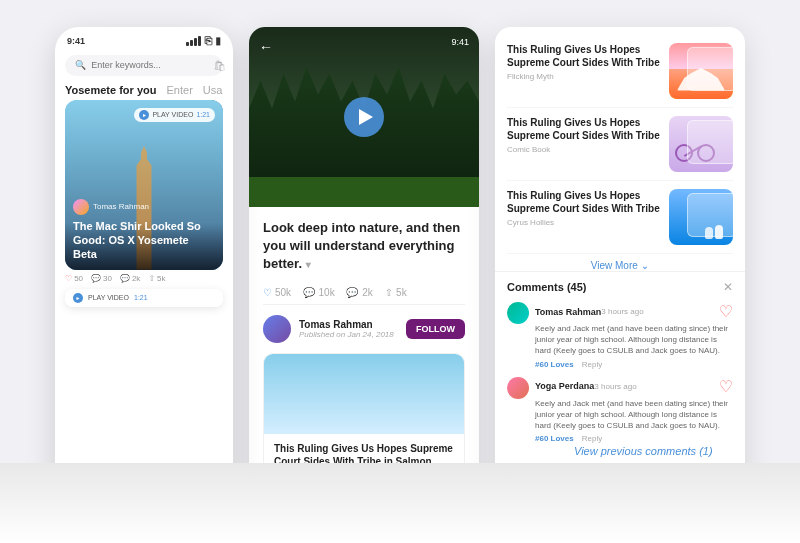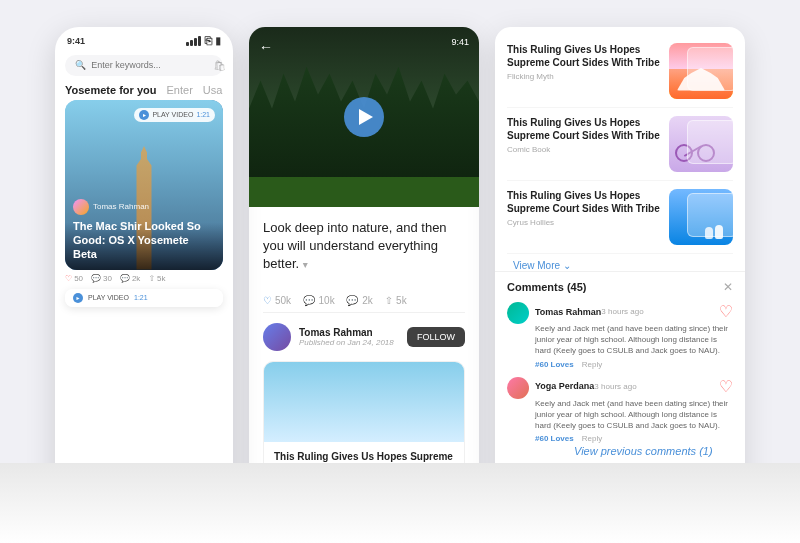--- a/index.html
+++ b/index.html
@@ -268,24 +268,24 @@
       font-size: 9px;
       z-index: 2;
     }
 
     .article-content {
       padding: 12px 14px;
     }
 
     .article-quote {
       font-size: 13px;
-      font-weight: 400;
+      font-weight: 700;
       color: #222;
       line-height: 1.4;
-      margin-bottom: 16px;
+      margin-bottom: 8px;
     }
 
     .article-expand {
       color: #aaa;
       font-size: 10px;
     }
 
     .article-actions {
       display: flex;
       align-items: center;
@@ -328,27 +328,27 @@
       color: #222;
     }
 
     .author-date {
       font-size: 8px;
       color: #aaa;
       font-style: italic;
     }
 
     .follow-btn {
-      background: #404040;
+      background: #701a75;
       color: white;
       border: none;
       border-radius: 6px;
       padding: 5px 10px;
       font-size: 9px;
-      font-weight: 400;
+      font-weight: 700;
       cursor: pointer;
     }
 
     .related-card {
       margin: 0 0 8px;
       border: 1px solid #f0f0f0;
       border-radius: 10px;
       overflow: hidden;
     }
 
@@ -493,21 +493,21 @@
     }
 
     .view-more {
       text-align: center;
       padding: 6px;
       font-size: 10px;
       color: #4a90d9;
       cursor: pointer;
       display: flex;
       align-items: center;
-      justify-content: flex-start;
+      justify-content: center;
       gap: 3px;
     }
 
     .comments-section {
       border-top: 1px solid #f0f0f0;
       padding: 8px 12px;
       flex: 1;
       overflow: hidden;
     }
 

